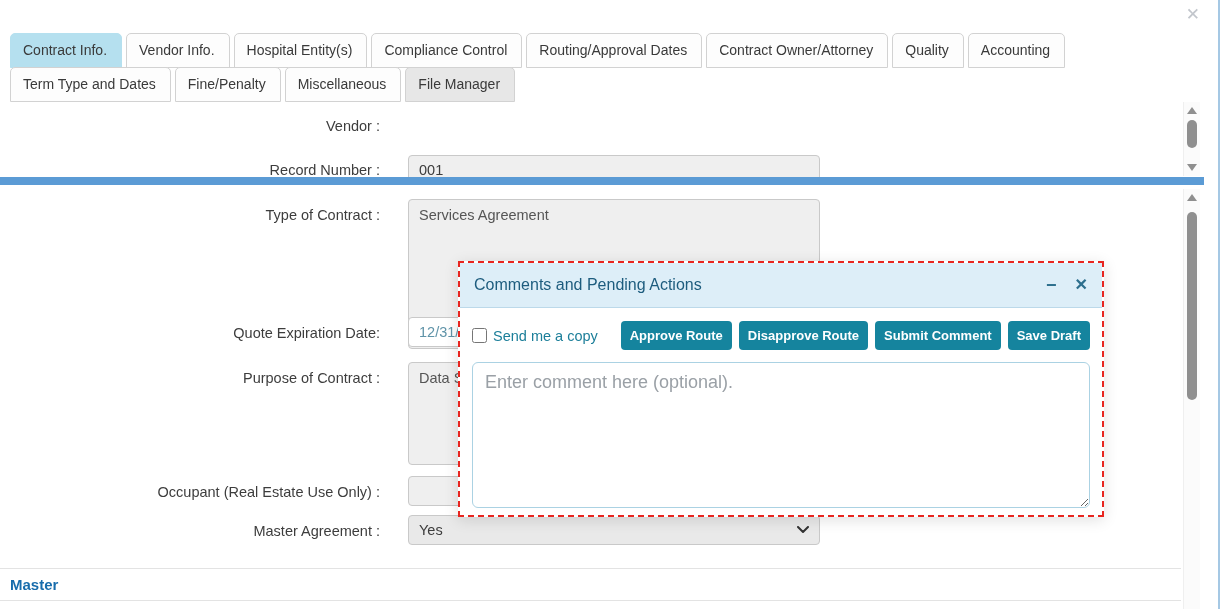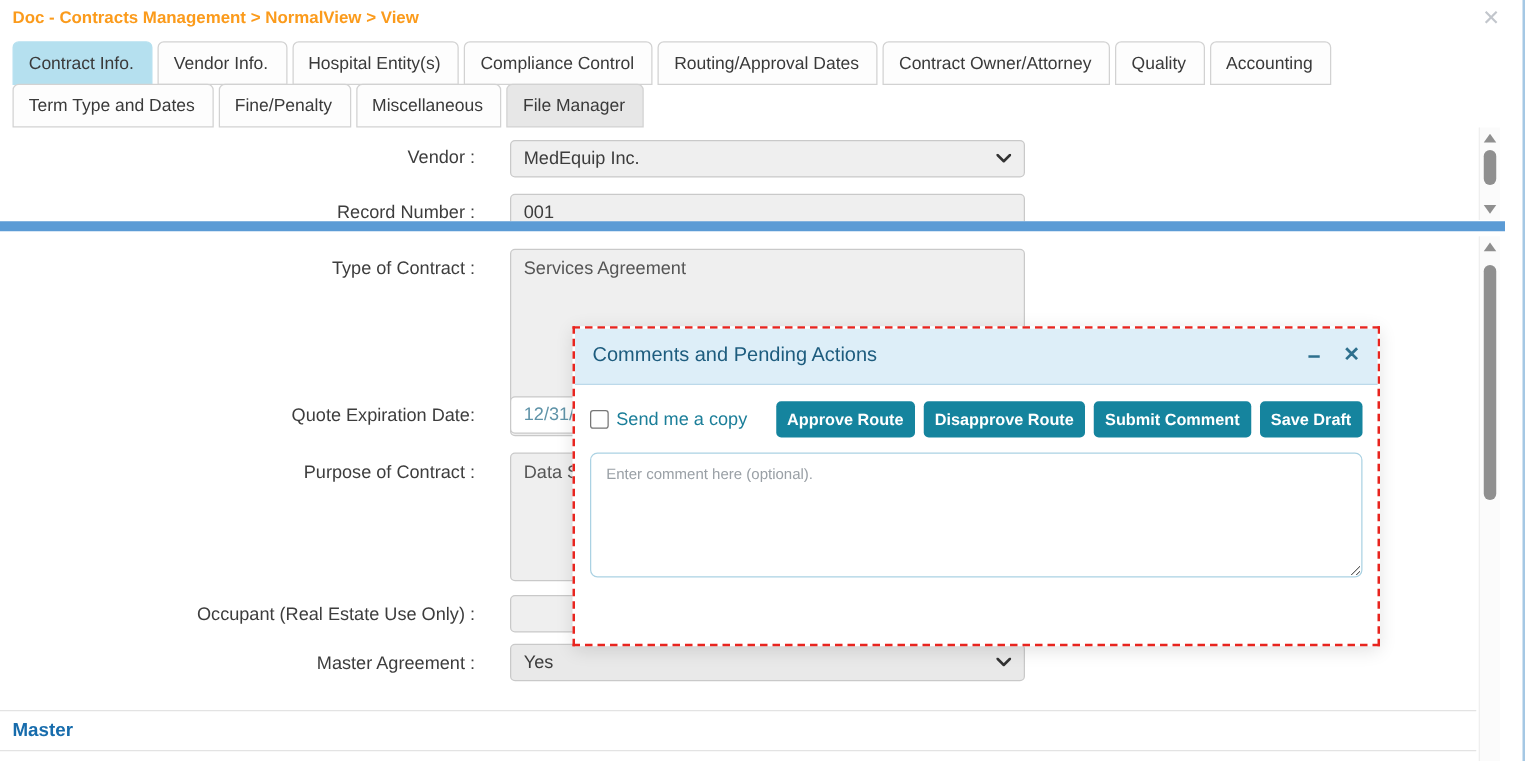--- a/index.html
+++ b/index.html
@@ -85,33 +85,32 @@
   .action-row { display:flex; align-items:center; }
   .copy-wrap { display:flex; align-items:center; gap:6px; flex:1; color:#1b7e99; font-size:14.5px; }
   .copy-wrap input { width:15px; height:15px; cursor:pointer; }
   .btn-group { display:flex; gap:7px; }
   .teal-btn {
     background:#15849e; color:#fff; border:none; border-radius:4px;
     font-size:13px; font-weight:bold; padding:7px 9px; cursor:pointer;
     font-family:"Liberation Sans", sans-serif; white-space:nowrap;
   }
   .comment-ta {
-    display:block; width:100%; height:100px; margin-top:12px; resize:both;
+    display:block; width:100%; height:146px; margin-top:12px; resize:both;
     border:1.5px solid #abd2e3; border-radius:6px; padding:9px 12px;
-    font-size:12px; color:#333; font-family:"Liberation Sans", sans-serif;
+    font-size:18px; color:#333; font-family:"Liberation Sans", sans-serif;
     outline:none;
   }
   .comment-ta::placeholder { color:#9aa0a6; }
 </style>
 </head>
 <body>
 
 <div class="window">
 
-  <div class="breadcrumb">Doc - Contracts Management &gt; NormalView &gt; View</div>
   <div class="win-close">✕</div>
 
   <div class="tabrow r1">
     <div class="tab active">Contract Info.</div>
     <div class="tab">Vendor Info.</div>
     <div class="tab">Hospital Entity(s)</div>
     <div class="tab">Compliance Control</div>
     <div class="tab">Routing/Approval Dates</div>
     <div class="tab">Contract Owner/Attorney</div>
     <div class="tab">Quality</div>
@@ -120,28 +119,20 @@
 
   <div class="tabrow r2">
     <div class="tab">Term Type and Dates</div>
     <div class="tab">Fine/Penalty</div>
     <div class="tab">Miscellaneous</div>
     <div class="tab hovered">File Manager</div>
   </div>
 
   <div class="panel upper">
     <div class="field-label" style="top:18px;">Vendor :</div>
-    <div class="select" style="top:12px;">
-      <span>MedEquip Inc.</span>
-      <span class="chev">
-        <svg width="12" height="8" viewBox="0 0 12 8">
-            <path d="M1 1l5 5 5-5" stroke="#333" stroke-width="2" fill="none" stroke-linecap="round" stroke-linejoin="round"></path>
-          </svg>
-      </span>
-    </div>
     <div class="field-label" style="top:62px;">Record Number :</div>
     <input class="raw gray" style="top: 55px;" readonly="" value="001">
   </div>
 
   <div class="sbar upper">
     <div class="tri up" style="top:5px;"></div>
     <div class="sb-thumb" style="top:18px; height:28px;"></div>
     <div class="tri down" style="bottom:5px;"></div>
   </div>
 

